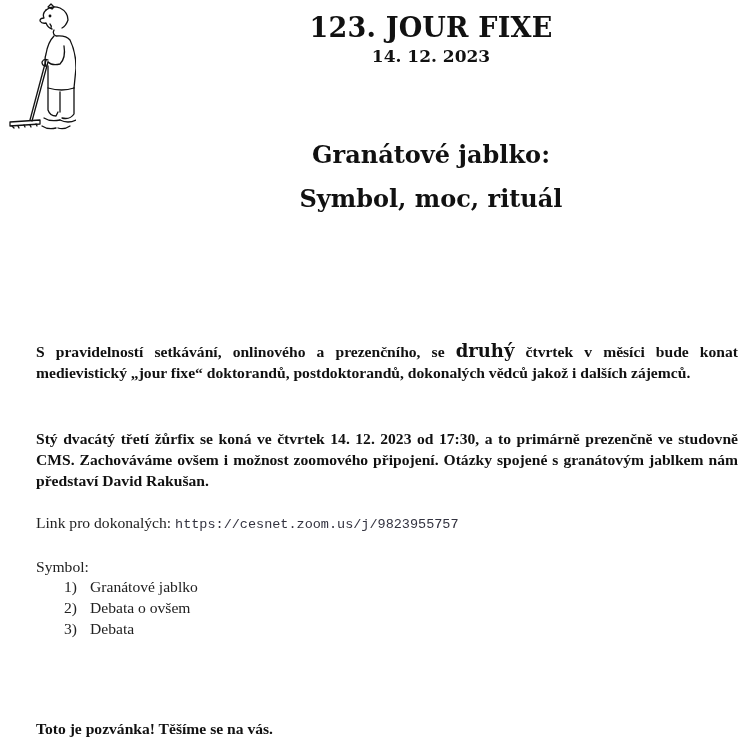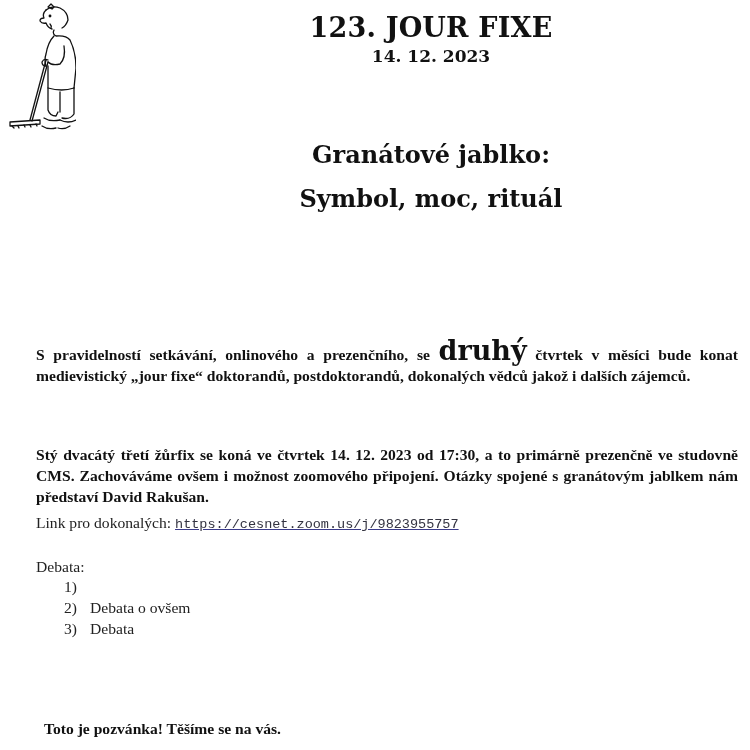--- a/index.html
+++ b/index.html
@@ -55,41 +55,40 @@
       position: absolute;
       left: 36px;
       width: 702px;
       font-family: "Liberation Serif", serif;
       font-weight: bold;
       font-size: 15.6px;
       line-height: 21px;
       text-align: justify;
     }
     .para1 { top: 340px; }
-    .para2 { top: 428px; margin-top: 16px; }
+    .para2 { top: 428px; }
     .big-word {
-      font-size: 27px;
+      font-size: 18px;
       font-weight: normal;
       font-family: "DejaVu Serif", serif;
       font-weight: bold;
     }
     .plain {
       position: absolute;
       left: 36px;
       font-family: "Liberation Serif", serif;
       font-size: 15.6px;
       line-height: 21px;
       color: #222222;
     }
     .link-line { top: 512px; }
     .link {
       font-family: "Liberation Mono", "DejaVu Sans Mono", monospace;
       font-size: 13.5px;
       color: #333340;
-      text-decoration: underline;
       text-decoration-color: #3b3b8a;
     }
     .program-label { top: 556px; }
     .program-list {
       position: absolute;
       left: 64px;
       top: 576px;
       margin: 0;
       padding: 0;
       list-style: none;
@@ -100,21 +99,21 @@
     }
     .program-list li {
       display: flex;
     }
     .program-list .num {
       width: 26px;
       display: inline-block;
     }
     .closing {
       position: absolute;
-      left: 44px;
+      left: 36px;
       top: 720px;
       font-family: "Liberation Serif", serif;
       font-weight: bold;
       font-size: 15.6px;
     }
   </style>
 </head>
 <body>
 
 <div class="illustration">
@@ -154,24 +153,25 @@
 
 <div class="subtitle subtitle-1">Granátové jablko:</div>
 <div class="subtitle subtitle-2">Symbol, moc, rituál</div>
 
 <div class="body-text para1"><span>S pravidelností setkávání, onlinového a prezenčního, se </span><span class="big-word">druhý</span><span> čtvrtek v měsíci bude konat medievistický „jour fixe“ doktorandů, postdoktorandů, dokonalých vědců jakož i dalších zájemců.</span></div>
 
 <div class="body-text para2">Stý dvacátý třetí žůrfix se koná ve čtvrtek 14. 12. 2023 od 17:30, a to primárně prezenčně ve studovně CMS. Zachováváme ovšem i možnost zoomového připojení. Otázky spojené s granátovým jablkem nám představí David Rakušan.</div>
 
 <div class="plain link-line"><span>Link pro dokonalých: </span><a class="link">https://cesnet.zoom.us/j/9823955757</a></div>
 
-<div class="plain program-label">Debata:</div>
+<div class="plain program-label">Symbol:</div>
 <ol class="program-list">
   <li>
       <span class="num">1)</span>
+      <span>Granátové jablko</span>
     </li>
   <li>
       <span class="num">2)</span>
       <span>Debata o ovšem</span>
     </li>
   <li>
       <span class="num">3)</span>
       <span>Debata</span>
     </li>
 </ol>

